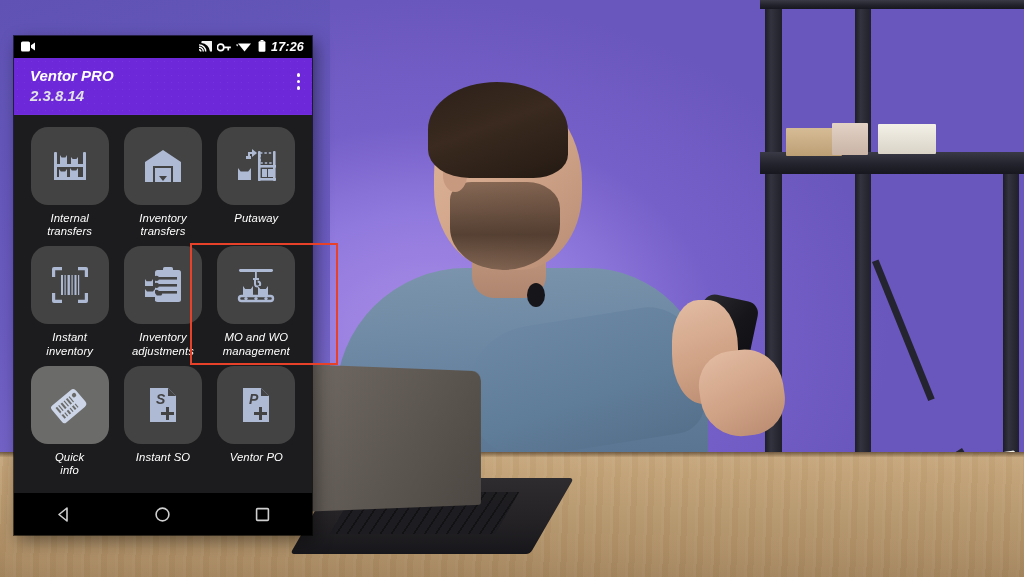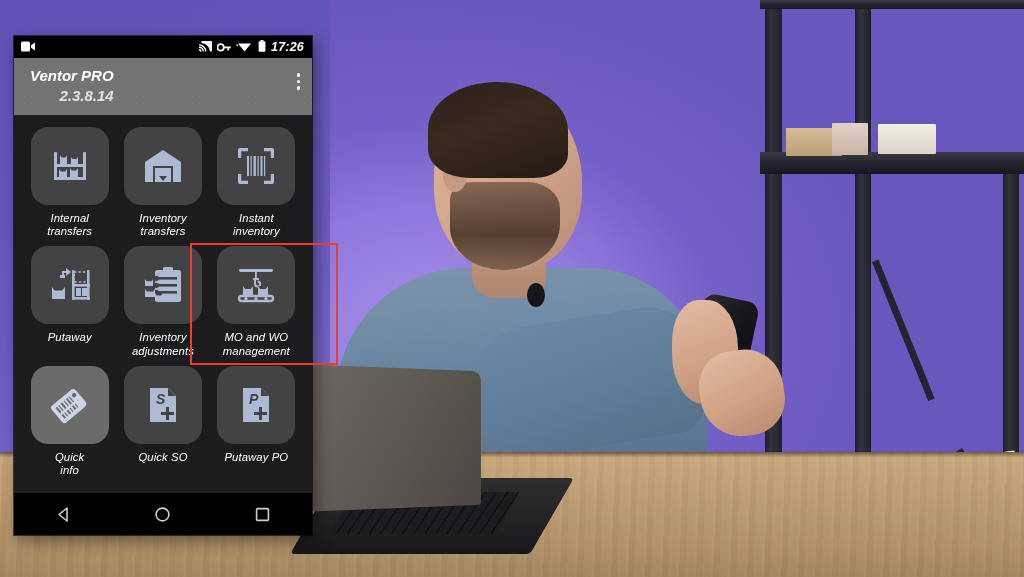--- a/index.html
+++ b/index.html
@@ -148,25 +148,24 @@
   .statusbar {
     height: 22px; background: #000; display: flex; align-items: center;
     padding: 0 8px 0 7px; color: #fff; flex: none;
   }
   .sb-left { display: flex; align-items: center; gap: 6px; }
   .sb-right { margin-left: auto; display: flex; align-items: center; gap: 5px; }
   .sb-time { font-size: 12.5px; font-weight: 700; letter-spacing: .2px; }
   .ico { display: block; }
 
   .appbar {
-    background: #737373; padding: 9px 12px 10px 16px;
+    background: #6d28d9; padding: 9px 12px 10px 16px;
     display: flex; align-items: flex-start; flex: none;
     border-bottom: 1px solid rgba(255,255,255,0.03);
     position: relative;
-    text-align: right;
   }
   .appbar::before {
     content: ""; position: absolute; inset: 0;
     background-image: radial-gradient(rgba(255,255,255,0.055) 0.6px, transparent 0.7px);
     background-size: 7px 7px; pointer-events: none;
   }
   .app-title { color: #fff; font-size: 15px; font-weight: 700; line-height: 1.18; position: relative; }
   .app-version { color: #e2e2e6; font-size: 15px; font-weight: 700; margin-top: 2px; position: relative; }
   .kebab { margin-left: auto; margin-top: 6px; display: flex; flex-direction: column; gap: 3px; position: relative; cursor: pointer; }
   .kebab span { display: block; width: 3.5px; height: 3.5px; background: #fff; border-radius: 50%; }
@@ -335,57 +334,57 @@
           </span>
         </div>
         <div class="cell-label">Inventory
 transfers</div>
       </div>
 
       <div class="cell">
         <div class="tile">
           <span>
             <svg width="44" height="44" viewBox="0 0 44 44" fill="#aebad4">
-              <path d="M4 14V6a2 2 0 0 1 2-2h8v3.2H7.2V14z"></path>
-              <path d="M40 14V6a2 2 0 0 0-2-2h-8v3.2h6.8V14z"></path>
-              <path d="M4 30v8a2 2 0 0 0 2 2h8v-3.2H7.2V30z"></path>
-              <path d="M40 30v8a2 2 0 0 1-2 2h-8v-3.2h6.8V30z"></path>
-              <rect x="13" y="12" width="2" height="20"></rect>
-              <rect x="16.5" y="12" width="1.2" height="20"></rect>
-              <rect x="19.5" y="12" width="2.4" height="20"></rect>
-              <rect x="23.5" y="12" width="1.2" height="20"></rect>
-              <rect x="26.5" y="12" width="2" height="20"></rect>
-              <rect x="30" y="12" width="1.2" height="20"></rect>
-            </svg>
-          </span>
-        </div>
-        <div class="cell-label">Instant
-inventory</div>
-      </div>
-
-      <div class="cell">
-        <div class="tile">
-          <span>
-            <svg width="44" height="44" viewBox="0 0 44 44" fill="#aebad4">
               <rect x="24" y="7" width="2.6" height="30" rx="1"></rect>
               <rect x="39" y="7" width="2.6" height="30" rx="1"></rect>
               <rect x="24" y="21" width="18" height="2.6"></rect>
               <rect x="24" y="34" width="18" height="2.6"></rect>
               <rect x="26" y="9" width="14" height="10" fill="none" stroke="#aebad4" stroke-width="1.6" stroke-dasharray="2.4 2"></rect>
               <path d="M28 25h5v8h-5z"></path>
                 <path d="M34 25h5v8h-5z"></path>
               <path d="M4 24h13v12H4z"></path>
                 <path d="M4 24l2.6 3.4h7.6L17 24z" fill="#434343"></path>
               <path d="M12 12h5v3h-5z"></path>
               <path d="M14 12 v-4 h5 v2 h-3 v2z"></path>
               <path d="M18 5l5 4-5 4z"></path>
             </svg>
           </span>
         </div>
         <div class="cell-label">Putaway</div>
+      </div>
+
+      <div class="cell">
+        <div class="tile">
+          <span>
+            <svg width="44" height="44" viewBox="0 0 44 44" fill="#aebad4">
+              <path d="M4 14V6a2 2 0 0 1 2-2h8v3.2H7.2V14z"></path>
+              <path d="M40 14V6a2 2 0 0 0-2-2h-8v3.2h6.8V14z"></path>
+              <path d="M4 30v8a2 2 0 0 0 2 2h8v-3.2H7.2V30z"></path>
+              <path d="M40 30v8a2 2 0 0 1-2 2h-8v-3.2h6.8V30z"></path>
+              <rect x="13" y="12" width="2" height="20"></rect>
+              <rect x="16.5" y="12" width="1.2" height="20"></rect>
+              <rect x="19.5" y="12" width="2.4" height="20"></rect>
+              <rect x="23.5" y="12" width="1.2" height="20"></rect>
+              <rect x="26.5" y="12" width="2" height="20"></rect>
+              <rect x="30" y="12" width="1.2" height="20"></rect>
+            </svg>
+          </span>
+        </div>
+        <div class="cell-label">Instant
+inventory</div>
       </div>
 
       <div class="cell">
         <div class="tile">
           <span>
             <svg width="44" height="44" viewBox="0 0 44 44" fill="#aebad4">
               <rect x="14" y="7" width="26" height="32" rx="2.5"></rect>
               <rect x="22" y="4" width="10" height="5" rx="1.6"></rect>
               <rect x="18" y="14" width="18" height="2.6" fill="#434343"></rect>
               <rect x="18" y="21" width="18" height="2.6" fill="#434343"></rect>
@@ -455,35 +454,35 @@
         <div class="tile">
           <span>
             <svg width="44" height="44" viewBox="0 0 44 44">
               <path d="M9 5h18l8 8v26H9z" fill="#aebad4"></path>
               <path d="M27 5l8 8h-8z" fill="#434343"></path>
               <text x="15" y="21" font-family="Liberation Sans, sans-serif" font-size="14" font-weight="700" fill="#434343">S</text>
               <path d="M25 24h3v5h5v3h-5v5h-3v-5h-5v-3h5z" fill="#434343"></path>
             </svg>
           </span>
         </div>
-        <div class="cell-label">Quick SO</div>
+        <div class="cell-label">Instant SO</div>
       </div>
 
       <div class="cell">
         <div class="tile">
           <span>
             <svg width="44" height="44" viewBox="0 0 44 44">
               <path d="M9 5h18l8 8v26H9z" fill="#aebad4"></path>
               <path d="M27 5l8 8h-8z" fill="#434343"></path>
               <text x="15" y="21" font-family="Liberation Sans, sans-serif" font-size="14" font-weight="700" fill="#434343">P</text>
               <path d="M25 24h3v5h5v3h-5v5h-3v-5h-5v-3h5z" fill="#434343"></path>
             </svg>
           </span>
         </div>
-        <div class="cell-label">Putaway PO</div>
+        <div class="cell-label">Ventor PO</div>
       </div>
 
     </div>
 
     <div class="navbar">
       <span>
         <svg width="17" height="17" viewBox="0 0 17 17">
             <path d="M12 2 L4 8.5 L12 15 Z" fill="none" stroke="#cfcfcf" stroke-width="1.6" stroke-linejoin="round"></path>
           </svg>
       </span>

